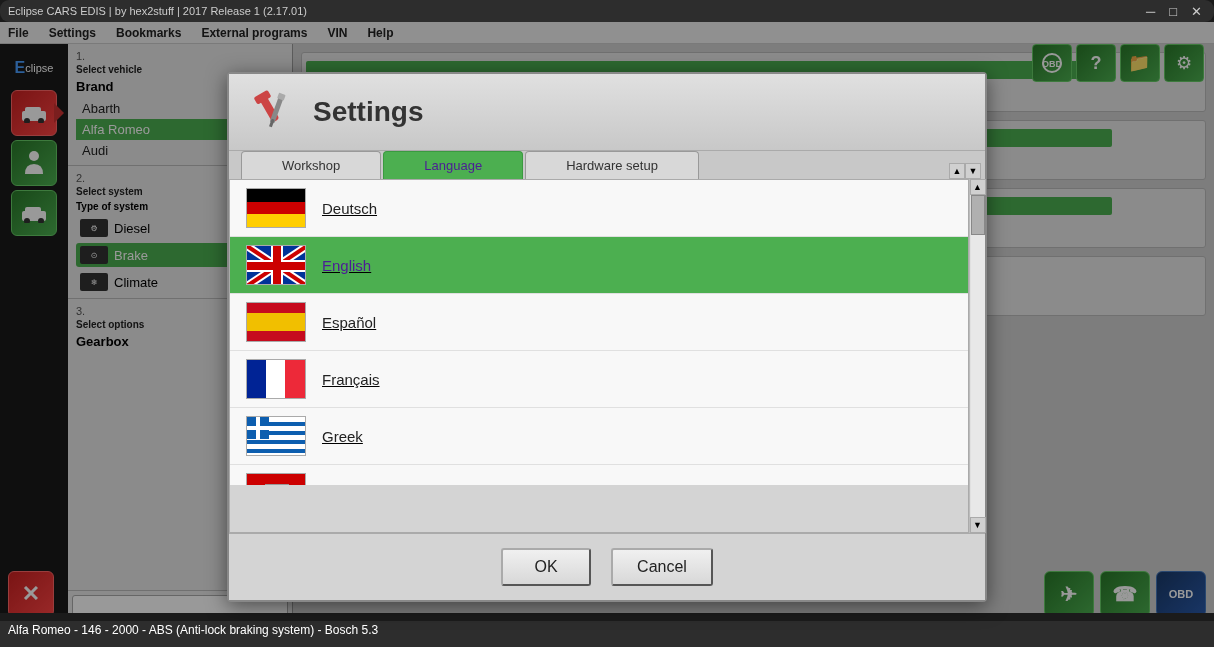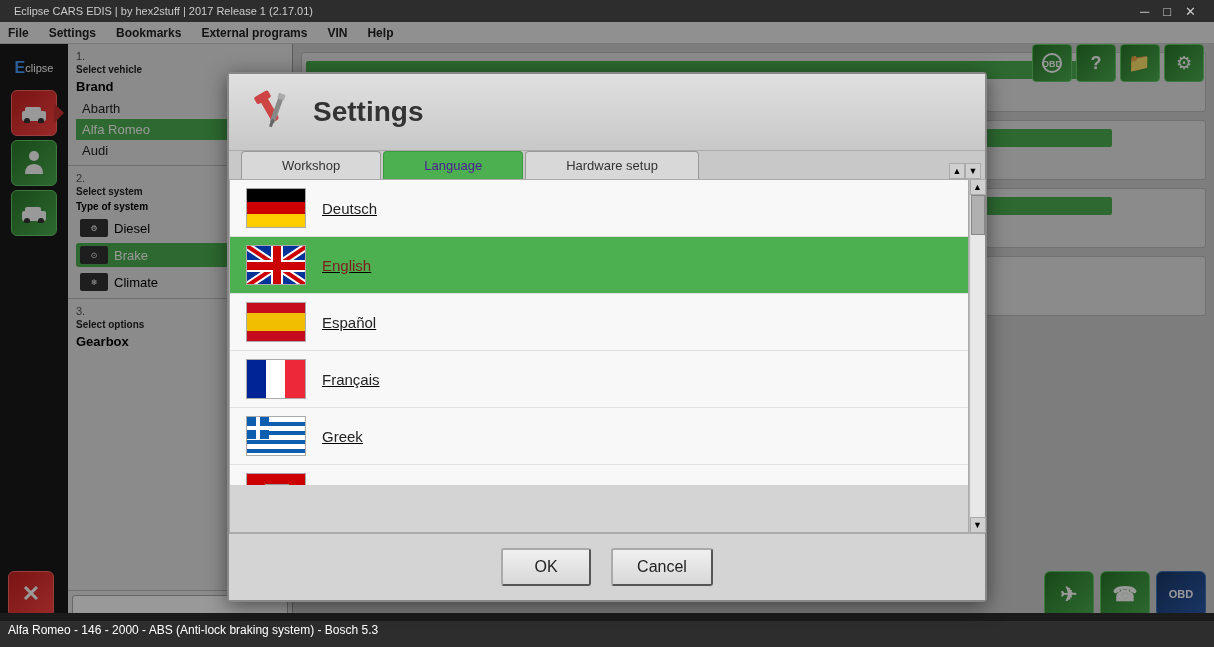--- a/index.html
+++ b/index.html
@@ -10,25 +10,26 @@
       background: #1a1a1a;
       overflow: hidden;
       position: relative;
     }
 
     
     .title-bar {
       background: #2d2d2d;
       color: #ccc;
       font-size: 11px;
-      padding: 3px 14px;
+      padding: 3px 8px;
       display: flex;
       align-items: center;
       justify-content: space-between;
       height: 22px;
+      border-radius: 9px;
     }
     .title-bar-controls { display: flex; gap: 6px; }
     .title-btn { background: none; border: none; color: #ccc; cursor: pointer; font-size: 13px; padding: 0 4px; }
 
     
     .menu-bar {
       background: #f0f0f0;
       display: flex;
       align-items: center;
       height: 22px;
@@ -375,21 +376,21 @@
       gap: 16px;
       padding: 8px 16px;
       cursor: pointer;
       border-bottom: 1px solid #e0e0e0;
       background: #f8f8f8;
       font-size: 15px;
       color: #222;
     }
     .lang-item.selected {
       background: #4caf50;
-      color: #7f1d1d;
+      color: #4c1d95;
     }
     .flag {
       width: 60px;
       height: 40px;
       flex-shrink: 0;
       overflow: hidden;
       border: 1px solid #aaa;
     }
 
     

